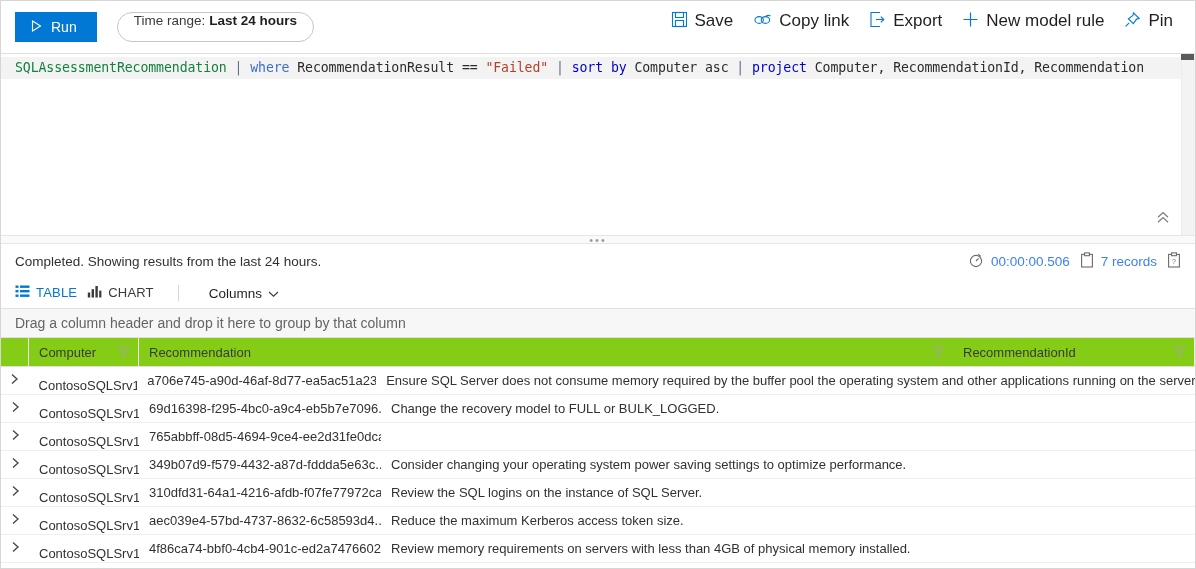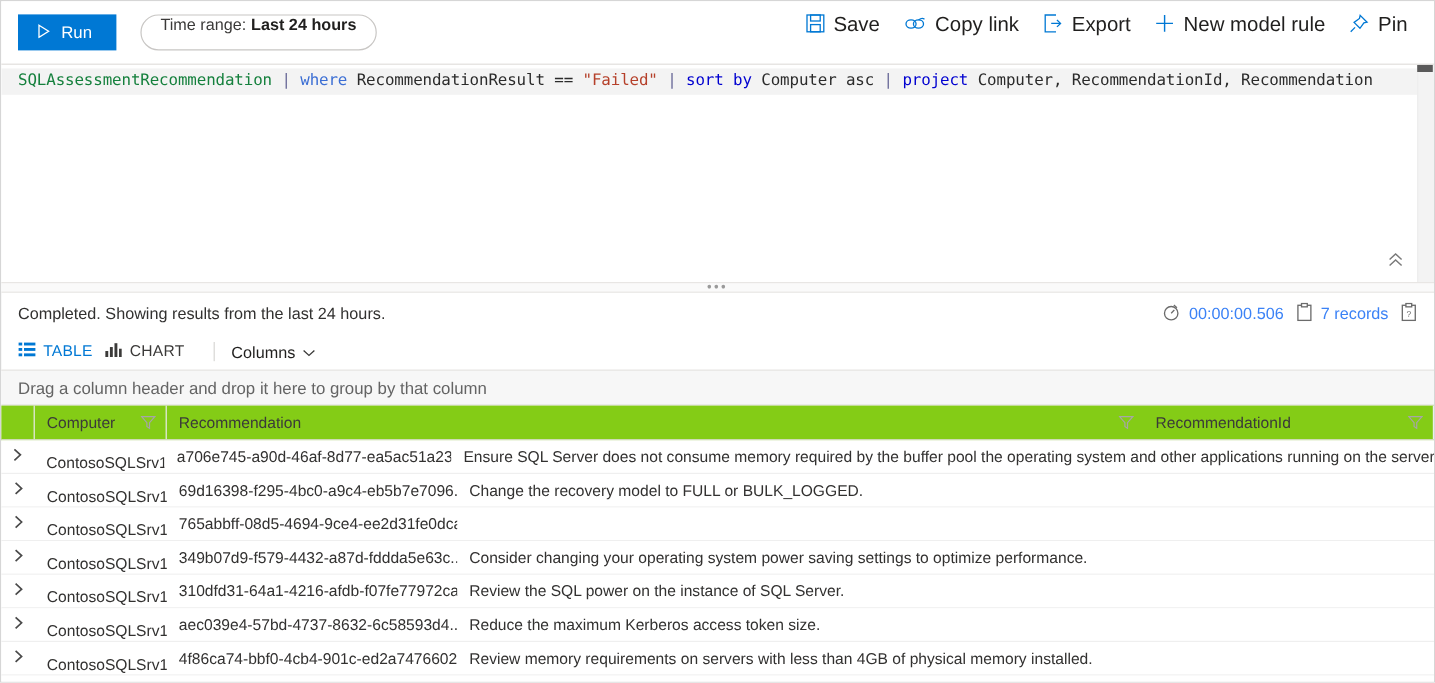--- a/index.html
+++ b/index.html
@@ -197,20 +197,21 @@
     background: #d8d6d4;
     margin: 0 14px 0 14px;
   }
   .columns-btn {
     display: flex;
     align-items: center;
     gap: 6px;
     font-size: 13.5px;
     color: #201f1e;
     cursor: pointer;
+    margin-left: 16px;
   }
 
   
   .grid {
     border-top: 1px solid #e1dfdd;
   }
   .group-bar {
     height: 29px;
     display: flex;
     align-items: center;
@@ -533,21 +534,21 @@
           <div class="gc c-rec">Consider changing your operating system power saving settings to optimize performance.</div>
         </div>
         <div class="grid-row">
           <div class="gc c-exp">
             <span><svg width="9" height="12" viewBox="0 0 9 12" fill="none">
                 <path d="M2 1.4 L7 6 L2 10.6" stroke="#4a4a4a" stroke-width="1.4" fill="none"></path>
               </svg></span>
           </div>
           <div class="gc c-comp">ContosoSQLSrv1</div>
           <div class="gc c-id">310dfd31-64a1-4216-afdb-f07fe77972ca</div>
-          <div class="gc c-rec">Review the SQL power on the instance of SQL Server.</div>
+          <div class="gc c-rec">Review the SQL logins on the instance of SQL Server.</div>
         </div>
         <div class="grid-row">
           <div class="gc c-exp">
             <span><svg width="9" height="12" viewBox="0 0 9 12" fill="none">
                 <path d="M2 1.4 L7 6 L2 10.6" stroke="#4a4a4a" stroke-width="1.4" fill="none"></path>
               </svg></span>
           </div>
           <div class="gc c-comp">ContosoSQLSrv1</div>
           <div class="gc c-id">aec039e4-57bd-4737-8632-6c58593d4...</div>
           <div class="gc c-rec">Reduce the maximum Kerberos access token size.</div>

